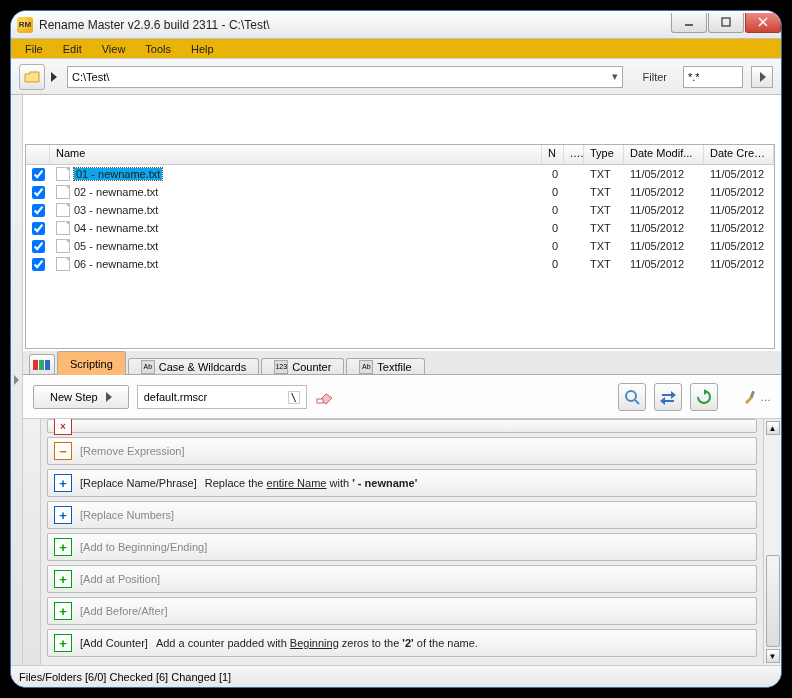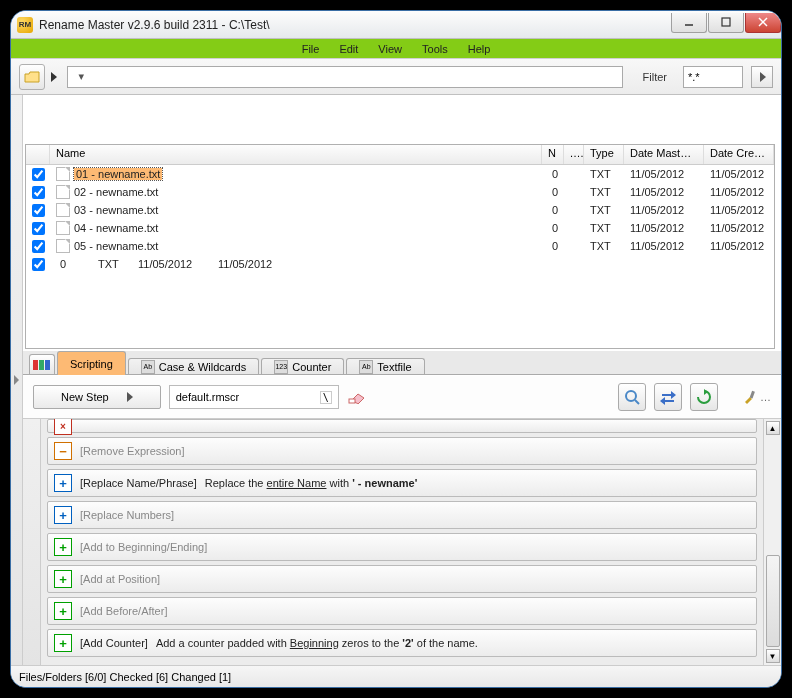--- a/index.html
+++ b/index.html
@@ -8,21 +8,21 @@
 .window { position: absolute; left: 10px; top: 10px; width: 772px; height: 678px; background: #fff; border: 1px solid #3a6ea5; border-radius: 16px; box-shadow: 0 0 8px rgba(0,0,0,0.6); overflow: hidden; }
 
 .titlebar { height: 28px; background: linear-gradient(#fdfdfd, #e6e9ec); display: flex; align-items: center; padding: 0 0 0 6px; border-bottom: 1px solid #c0c0c0; }
 .titlebar .app-icon { width: 16px; height: 16px; margin-right: 6px; background: radial-gradient(circle at 30% 30%, #ffd966, #e6a600); border-radius: 3px; display:flex; align-items:center; justify-content:center; font-size:8px; font-weight:bold; color:#333;}
 .titlebar .title { flex: 1; font-size: 12px; color: #222; }
 .titlebar .win-btns { display: flex; height: 20px; margin-top:-4px;}
 .win-btn { width: 36px; height: 20px; margin-left:1px; display:flex; align-items:center; justify-content:center; border:1px solid #a0a0a0; background: linear-gradient(#f7f7f7,#e0e0e0); border-top:none; border-radius: 0 0 3px 3px;}
 .win-btn.close { background: linear-gradient(#e88,#c43); border-color:#a33;}
 .win-btn svg { width:10px; height:10px; }
 
-.menubar { height: 20px; background: #84cc16; display: flex; align-items: center; padding: 0 4px; border-bottom: 1px solid #d0d0d0; justify-content: center; }
+.menubar { height: 20px; background: #eab308; display: flex; align-items: center; padding: 0 4px; border-bottom: 1px solid #d0d0d0; }
 .menubar span { padding: 2px 10px; color:#222;}
 
 .toolbar { height: 36px; background: linear-gradient(#f8f8f8,#ececec); display: flex; align-items: center; padding: 0 8px; border-bottom: 1px solid #c0c0c0; gap:4px;}
 .nav-btn { width: 26px; height: 26px; border:1px solid #b0b0b0; background: linear-gradient(#fff,#e6e6e6); border-radius:3px; display:flex; align-items:center; justify-content:center;}
 .nav-play { width:0; height:0; border-left:6px solid #333; border-top:5px solid transparent; border-bottom:5px solid transparent; margin-left:2px;}
 .path-combo { flex:1; height:22px; border:1px solid #aaa; background:#fff; display:flex; align-items:center; padding:0 4px; margin:0 6px;}
 .path-combo .dd { width:12px; text-align:right; color:#555;}
 .filter-label { margin: 0 12px 0 10px; color:#333;}
 .filter-input { width:60px; height:22px; border:1px solid #aaa; padding:0 4px; margin-right:4px;}
 .filter-go { width:22px; height:22px; border:1px solid #aaa; background:linear-gradient(#fff,#e6e6e6); display:flex; align-items:center; justify-content:center;}
@@ -39,33 +39,33 @@
 .file-body { flex:1; overflow:auto; background:#fff;}
 .file-row { display:flex; height:18px; align-items:center; color:#222;}
 .file-row .cell{padding:0 6px;}
 .file-row .chk{width:24px; display:flex; justify-content:center;}
 .file-row .name{flex:1; display:flex; align-items:center; gap:4px;}
 .file-row .n{width:22px; text-align:right;}
 .file-row .dots{width:20px;}
 .file-row .type{width:40px;}
 .file-row .dm{width:80px;}
 .file-row .dc{width:70px;}
-.file-row.selected .fname-text { background:#fdba74; outline:1px dotted #555; padding:0 2px;}
+.file-row.selected .fname-text { background:#0ea5e9; outline:1px dotted #555; padding:0 2px;}
 .file-icon { width:14px; height:14px; background:#fff; border:1px solid #bbb; position:relative;}
 .file-icon::after{content:''; position:absolute; right:-1px; top:-1px; width:0;height:0; border-left:5px solid #fff; border-top:5px solid #bbb;}
 
 .tabs-row { height:24px; display:flex; align-items:flex-end; background:#e9e9e9; padding:0 6px; border-bottom:1px solid #aaa; gap:2px;}
 .tab-icon { width:26px; height:20px; border:1px solid #aaa; background:linear-gradient(#fff,#e6e6e6); border-bottom:none; border-radius:3px 3px 0 0; display:flex; align-items:center; justify-content:center;}
 .tab { height:16px; padding:0 12px; display:flex; align-items:center; gap:4px; border:1px solid #aaa; background:linear-gradient(#f2f2f2,#e6e6e6); border-bottom:none; border-radius:3px 3px 0 0;}
 .tab.active { background:#fdba74; height:24px; position:relative; top:1px;}
 .mini-icon { width:14px; height:14px; background:#ddd; border:1px solid #aaa; font-size:7px; display:flex; align-items:center; justify-content:center;}
 
 .script-panel { flex:1; background:#fdfdfd; display:flex; flex-direction:column; border-top:1px solid #fff;}
 .script-toolbar { height:42px; display:flex; align-items:center; padding:6px 10px; gap:8px;}
-.newstep { height:24px; padding:0 27px; border:1px solid #aaa; background:linear-gradient(#fff,#eaeaea); display:flex; align-items:center; gap:16px; border-radius:2px;}
+.newstep { height:24px; padding:0 16px; border:1px solid #aaa; background:linear-gradient(#fff,#eaeaea); display:flex; align-items:center; gap:6px; border-radius:2px;}
 .script-file { height:24px; width:170px; border:1px solid #bbb; background:#fff; display:flex; align-items:center; padding:0 6px; gap:6px;}
 .script-file .cursor{font-family:monospace; font-size:10px; border:1px solid #ccc; padding:0 2px;}
 .eraser { width:20px; height:20px; display:flex; align-items:center; justify-content:center;}
 .spacer{flex:1;}
 .tbtn { width:28px; height:28px; border:1px solid #aaa; background:linear-gradient(#fff,#e6e6e6); border-radius:3px; display:flex; align-items:center; justify-content:center;}
 
 .steps-area { flex:1; display:flex; background:#ececec; border-top:1px solid #ccc;}
 .steps-gutter { width:18px; background:linear-gradient(#f0f0f0,#e4e4e4); border-right:1px solid #ccc;}
 .steps-list { flex:1; overflow:auto; padding:4px 6px;}
 .step-row { height:28px; margin:4px 0; border:1px solid #bbb; background:linear-gradient(#fdfdfd,#ececec); border-radius:2px; display:flex; align-items:center; padding:0 6px; gap:8px; color:#888;}
@@ -122,20 +122,21 @@
   </div>
 
   <div class="toolbar">
     <div class="nav-btn">
       <svg width="16" height="14" viewBox="0 0 16 14">
           <path d="M1 4 L5 4 L6 2 L15 2 L15 12 L1 12 Z" fill="#ffe08a" stroke="#c9a227"></path>
         </svg>
     </div>
     <div class="nav-play"></div>
     <div class="path-combo">
+      <span style="flex:1;">C:\Test\</span>
       <span class="dd">▾</span>
     </div>
     <span class="filter-label">Filter</span>
     <input class="filter-input" value="*.*" style="">
     <div class="filter-go">
         <div class="nav-play" style="border-left-color:#555;"></div>
       </div>
   </div>
 
   <div class="content-wrap">
@@ -144,21 +145,21 @@
       </div>
     <div class="content-main">
 
       <div class="file-panel">
         <div class="file-header">
           <div class="fh chk"></div>
           <div class="fh name">Name</div>
           <div class="fh n">N</div>
           <div class="fh dots">...</div>
           <div class="fh type">Type</div>
-          <div class="fh dm">Date Master...</div>
+          <div class="fh dm">Date Modif...</div>
           <div class="fh dc">Date Crea...</div>
         </div>
         <div class="file-body" id="file-body">
             <div class="file-row selected">
               <div class="cell chk">
                 <input type="checkbox" checked="" style="">
               </div>
               <div class="cell name">
                 <span class="file-icon"></span>
                 <span class="fname-text">01 - newname.txt</span>
@@ -221,20 +222,24 @@
               </div>
               <div class="cell n">0</div>
               <div class="cell dots"></div>
               <div class="cell type">TXT</div>
               <div class="cell dm">11/05/2012</div>
               <div class="cell dc">11/05/2012</div>
             </div>
             <div class="file-row">
               <div class="cell chk">
                 <input type="checkbox" checked="" style="">
+              </div>
+              <div class="cell name">
+                <span class="file-icon"></span>
+                <span class="fname-text">06 - newname.txt</span>
               </div>
               <div class="cell n">0</div>
               <div class="cell dots"></div>
               <div class="cell type">TXT</div>
               <div class="cell dm">11/05/2012</div>
               <div class="cell dc">11/05/2012</div>
             </div>
           </div>
       </div>
 

